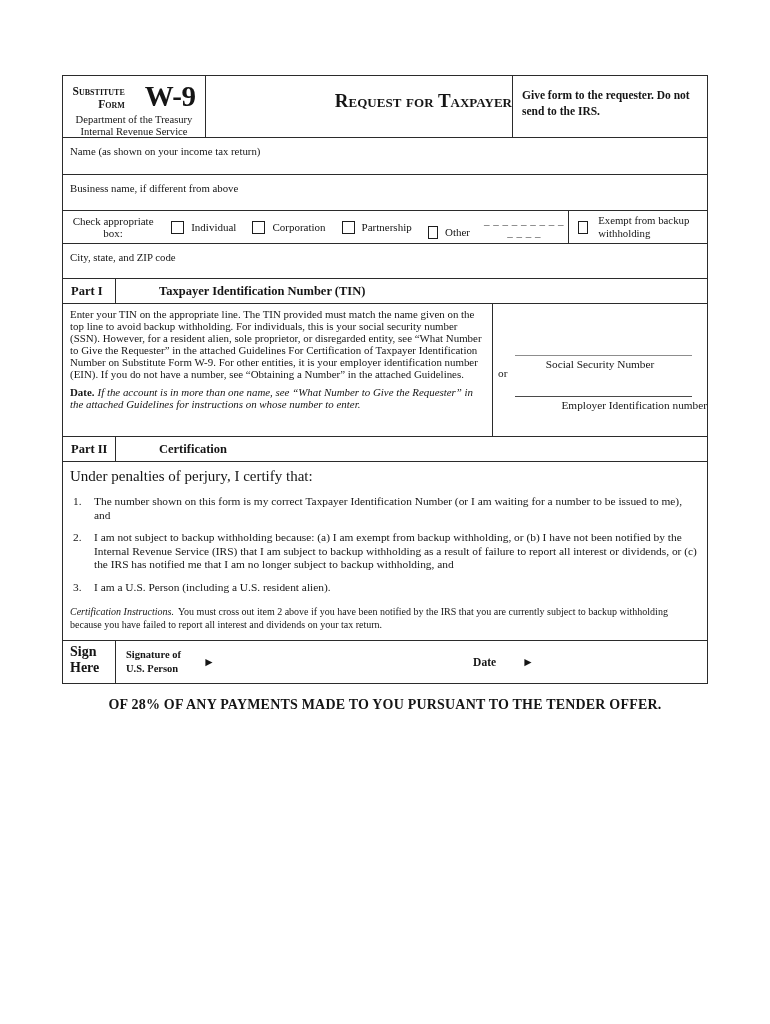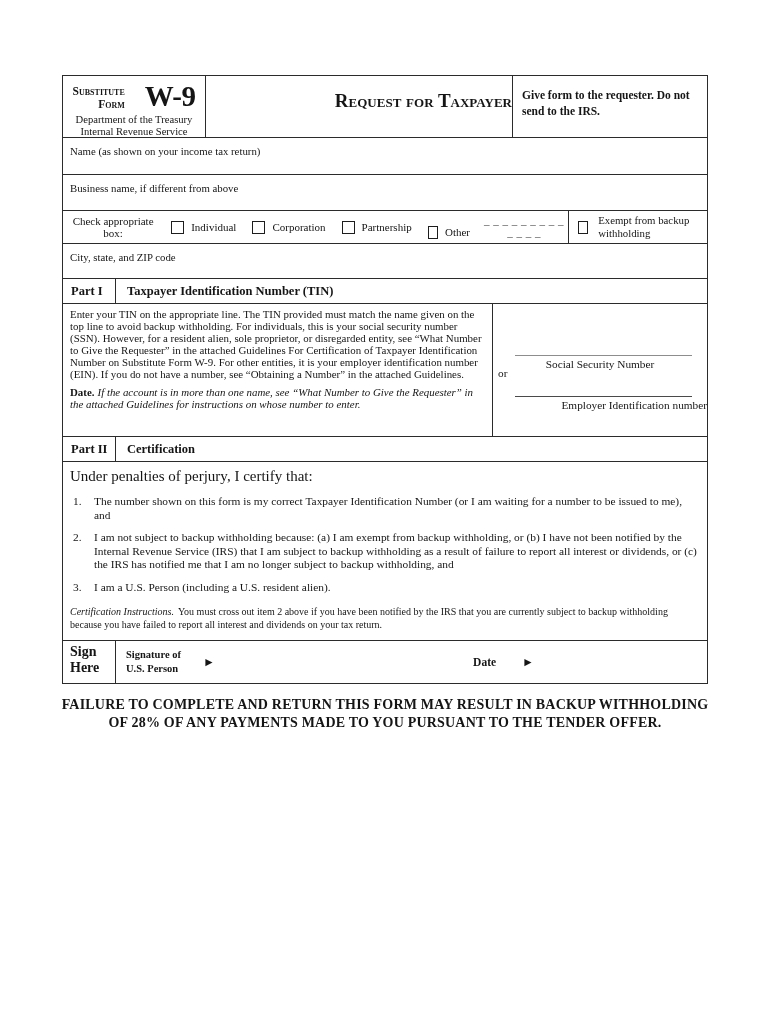--- a/index.html
+++ b/index.html
@@ -39,21 +39,21 @@
   .check-left { flex:1; display:flex; align-items:center; gap:16px; padding-left:8px; border-right:1px solid #2b2b2b;text-align:center; }
   .flabel-inline { font-size:11px; }
   .chk-group { display:inline-flex; align-items:flex-end; gap:7px; }
   .checkbox { width:13px; height:13px; border:1.5px solid #1d1d1d; background:#fff; display:inline-block; cursor:pointer; }
   .chk-label { font-size:11px; line-height:1.05; }
   .other-blank { font-size:11px; line-height:1.05; letter-spacing:0.5px; margin-left:3px; color:#2a2a2a; cursor:text; }
   .check-exempt { width:138px; display:flex; align-items:center; gap:10px; padding-left:9px; }
   .exempt-label { font-size:10.8px; line-height:1.22; }
 
   
-  .part-head { height:25px; display:flex; font-weight:bold; font-size:12.5px; }
+  .part-head { height:25px; display:flex; font-weight:bold; font-size:12.5px;gap:32px; }
   .part-cell { width:53px; border-right:1px solid #2b2b2b; display:flex; align-items:center; padding-left:8px; }
   .part-title { flex:1; display:flex; align-items:center; padding-left:11px; }
 
   
   .p1-body { height:133px; display:flex; }
   .p1-left { width:430px; border-right:1px solid #2b2b2b; padding:5px 8px 0 7px; }
   .p1-text { font-size:10.9px; line-height:11.9px; }
   .p1-note { margin-top:7px; font-size:10.9px; line-height:11.9px; }
   .note-label { font-weight:bold; }
   .note-text { font-style:italic; margin-left:3px; }
@@ -216,16 +216,15 @@
           <span class="date-label">Date</span>
           <span class="arrow">►</span>
           <div class="date-blank"></div>
         </div>
       </div>
     </div>
 
   </div>
 
   <div class="footer">
-    <div>FAILURE TO COMPLETE AND RETURN THIS FORM MAY RESULT IN BACKUP WITHHOLDING</div>
     <div>OF 28% OF ANY PAYMENTS MADE TO YOU PURSUANT TO THE TENDER OFFER.</div>
   </div>
 </div>
 
 </body></html>

